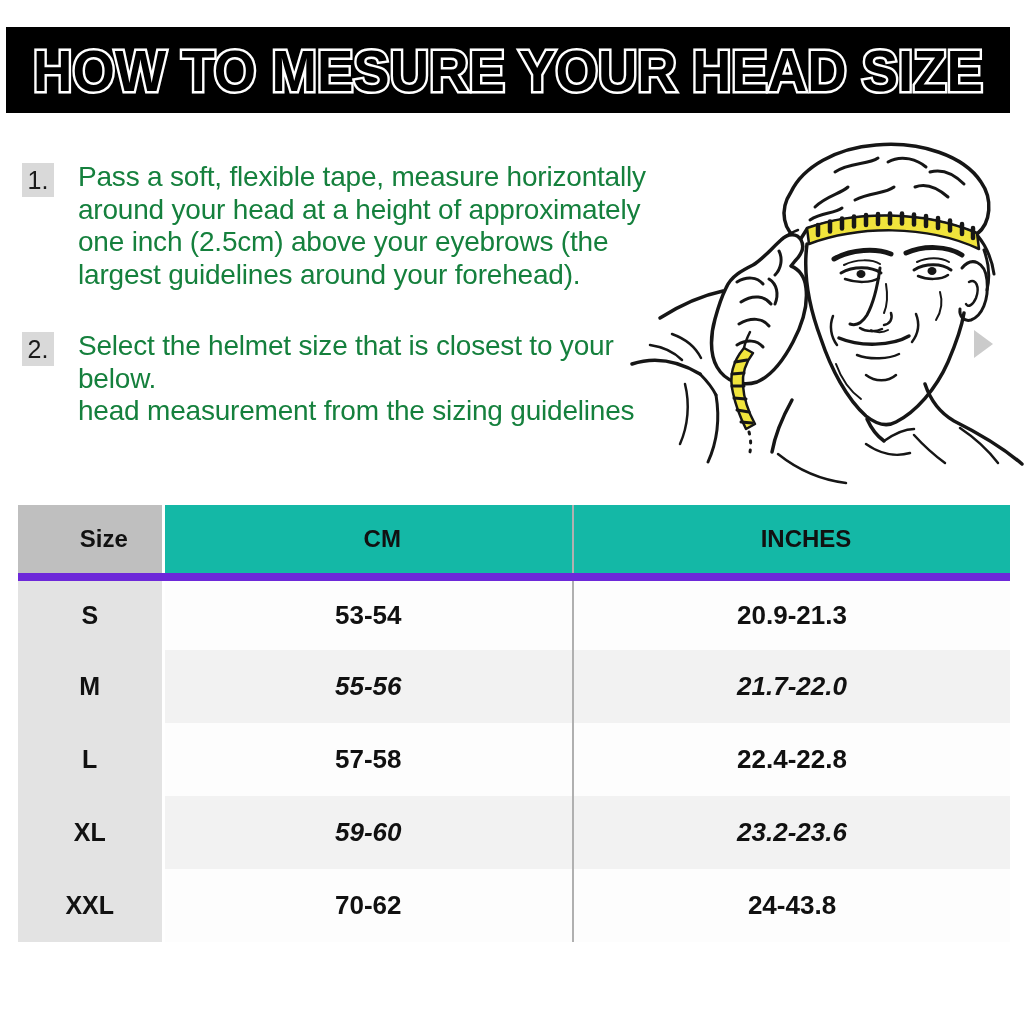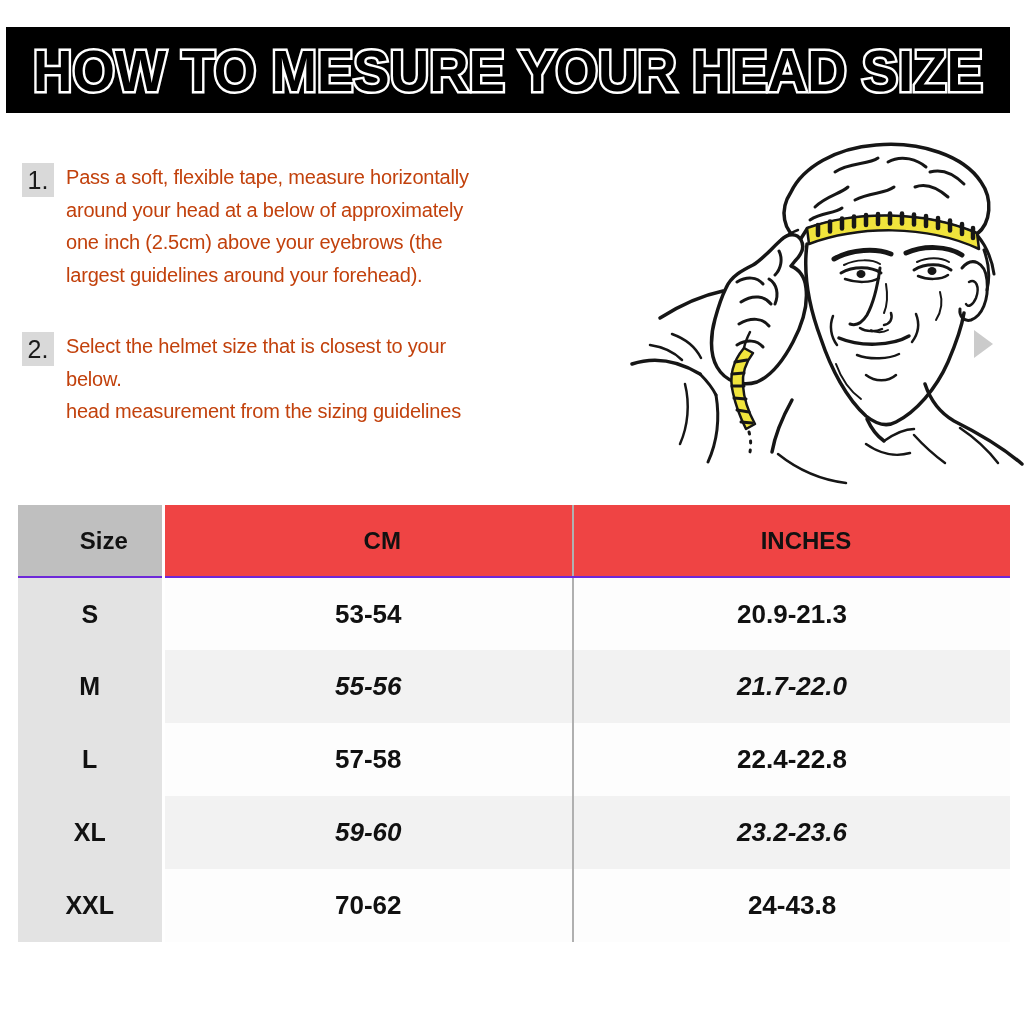--- a/index.html
+++ b/index.html
@@ -12,58 +12,58 @@
   .banner svg { display:block; width:100%; height:100%; }
   .banner text { font-family:"Liberation Sans", sans-serif; font-weight:bold; }
 
   
   .steps { position:absolute; left:22px; top:161px; width:625px; }
   .step { display:flex; align-items:flex-start; }
   .step + .step { margin-top:39px; }
   .step-num { flex:none; width:32px; height:34px; margin-top:2px; background:#d9d9d9;
               display:flex; align-items:center; justify-content:center;
               font-size:25px; color:#1a1a1a; }
-  .step-lines { margin-left:12px; font-size:20px; line-height:32.5px; color:#c2410c; letter-spacing:-0.2px; }
+  .step-lines { margin-left:24px; font-size:28px; line-height:32.5px; color:#15803d; letter-spacing:-0.2px; }
 
   
   .illustration { position:absolute; left:630px; top:132px; width:394px; height:360px; }
   .illustration svg { display:block; width:100%; height:100%; }
 
   
   .size-table { position:absolute; left:18px; top:505px; width:992px;
                 border-collapse:collapse; table-layout:fixed; text-align:center; color:#111; }
   .size-table col.c-size { width:145px; }
   .size-table col.c-cm { width:410px; }
-  .size-table th { height:72px; font-weight:bold; font-size:24px; background:#ef4444; }
+  .size-table th { height:72px; font-weight:bold; font-size:24px; background:#14b8a6; }
   .size-table td { height:73px; font-weight:bold; font-size:26px; }
   .size-table th.size-col { background:#bfbfbf; }
   .size-table td.size-col { background:#e3e3e3; font-size:25px; }
   .size-table .size-col { border-right:3px solid #ffffff; }
-  .size-table thead th { border-bottom:2px solid #6d28d9;padding-left:28px; }
+  .size-table thead th { border-bottom:8px solid #6d28d9;padding-left:28px; }
   .size-table .inches-col { border-left:2px solid #b0b0b0; }
   .size-table tbody tr.row-odd  td:not(.size-col) { background:#fdfdfd;margin-left:33px; }
   .size-table tbody tr.row-even td:not(.size-col) { background:#f2f2f2;font-style:italic; }
 </style>
 </head>
 <body>
 
 <div class="page">
 
   <header class="banner">
     <svg viewBox="0 0 1004 86" preserveAspectRatio="none">
       <text x="502" y="64" text-anchor="middle" font-size="58" fill="#000000" stroke="#ffffff" stroke-width="5" paint-order="stroke" textLength="950" lengthAdjust="spacingAndGlyphs">HOW TO MESURE YOUR HEAD SIZE</text>
     </svg>
   </header>
 
   <section class="steps">
     <div class="step">
       <span class="step-num">1.</span>
       <div class="step-lines">
         <div>Pass a soft, flexible tape, measure horizontally</div>
-        <div>around your head at a below of approximately</div>
+        <div>around your head at a height of approximately</div>
         <div>one inch (2.5cm) above your eyebrows (the</div>
         <div>largest guidelines around your forehead).</div>
       </div>
     </div>
     <div class="step">
       <span class="step-num">2.</span>
       <div class="step-lines">
         <div>Select the helmet size that is closest to your</div>
         <div>below.</div>
         <div>head measurement from the sizing guidelines</div>

